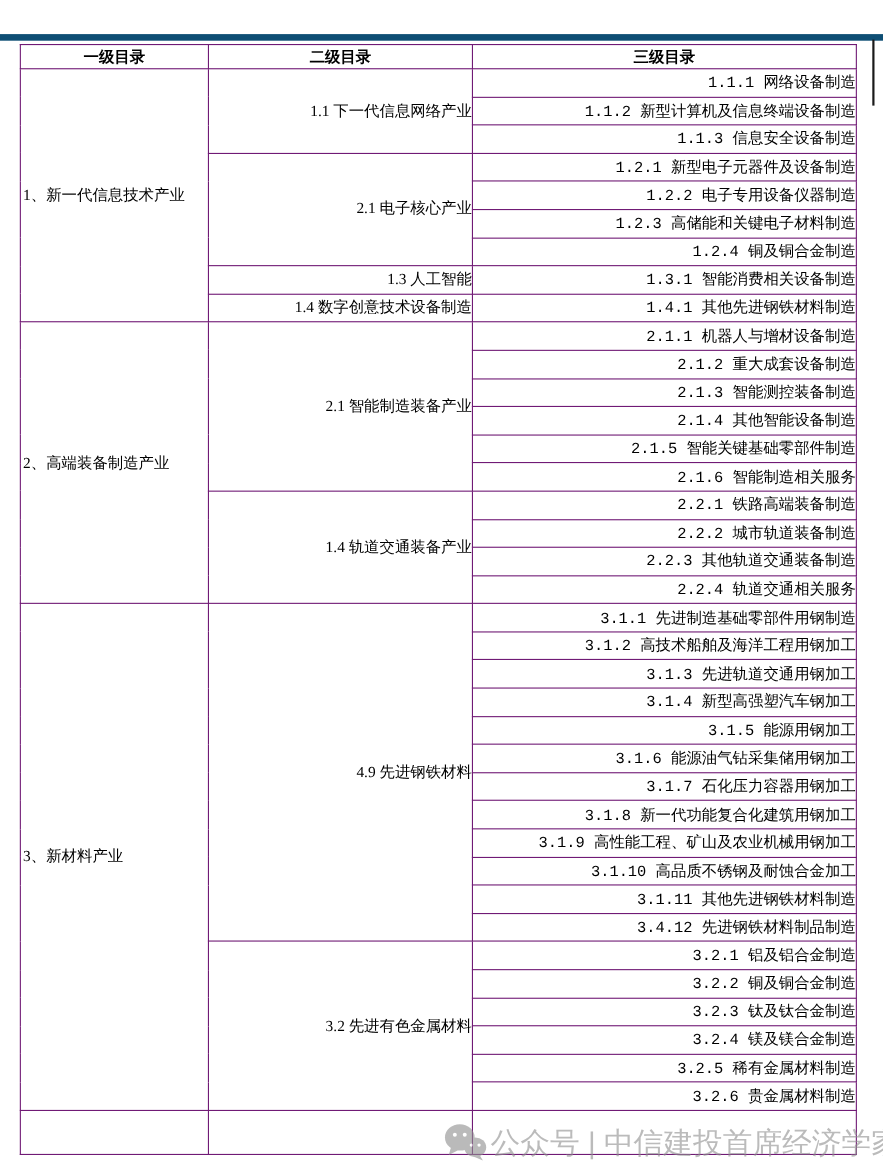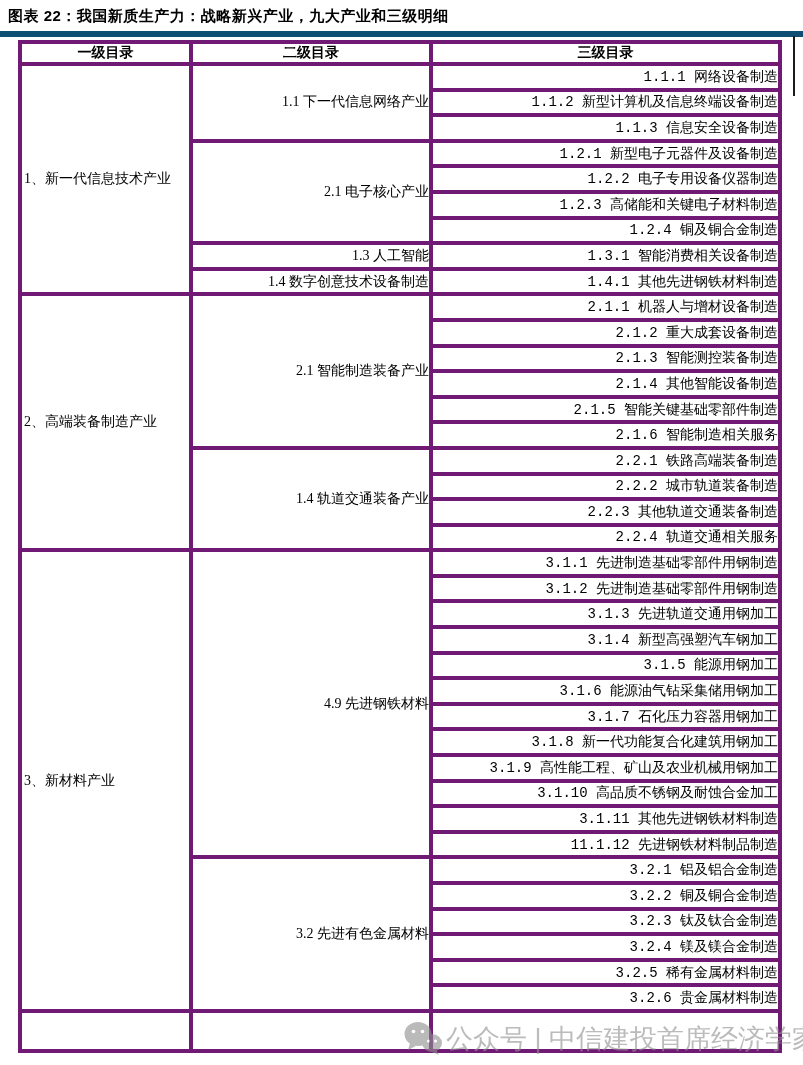--- a/index.html
+++ b/index.html
@@ -44,21 +44,21 @@
     top: 40px;
     width: 760px;
     border-collapse: collapse;
     table-layout: fixed;
     font-size: 14px;
   }
   table.catalog col.c1 { width: 171px; }
   table.catalog col.c2 { width: 240px; }
   table.catalog col.c3 { width: 349px; }
   table.catalog th, table.catalog td {
-    border: 4px solid #701a75;
+    border: 1px solid #701a75;
     vertical-align: middle;
     overflow: hidden;
     white-space: nowrap;
   }
   table.catalog th {
     height: 22px;
     font-weight: bold;
     text-align: center;
     font-size: 14px;
   }
@@ -91,21 +91,20 @@
     white-space: nowrap;
     pointer-events: none;
   }
   .watermark svg { flex: 0 0 auto; opacity: 0.62; }
 </style>
 </head>
 <body>
 
 <div class="page">
 
-  <div class="fig-title">图表 22：我国新质生产力：战略新兴产业，九大产业和三级明细</div>
 
   <div class="accent-bar" style="background: rgb(14, 78, 116);"></div>
 
   <div class="side-edge-line"></div>
 
   <table class="catalog">
     <colgroup>
         <col class="c1">
         <col class="c2">
         <col class="c3">
@@ -182,21 +181,21 @@
         </tr>
         <tr>
           <td class="lvl3">2.2.4 轨道交通相关服务</td>
         </tr>
         <tr>
           <td class="lvl1" rowspan="18">3、新材料产业</td>
           <td class="lvl2" rowspan="12">4.9 先进钢铁材料</td>
           <td class="lvl3">3.1.1 先进制造基础零部件用钢制造</td>
         </tr>
         <tr>
-          <td class="lvl3">3.1.2 先进制造基础零部件用钢制造</td>
+          <td class="lvl3">3.1.2 高技术船舶及海洋工程用钢加工</td>
         </tr>
         <tr>
           <td class="lvl3">3.1.3 先进轨道交通用钢加工</td>
         </tr>
         <tr>
           <td class="lvl3">3.1.4 新型高强塑汽车钢加工</td>
         </tr>
         <tr>
           <td class="lvl3">3.1.5 能源用钢加工</td>
         </tr>
@@ -212,21 +211,21 @@
         <tr>
           <td class="lvl3">3.1.9 高性能工程、矿山及农业机械用钢加工</td>
         </tr>
         <tr>
           <td class="lvl3">3.1.10 高品质不锈钢及耐蚀合金加工</td>
         </tr>
         <tr>
           <td class="lvl3">3.1.11 其他先进钢铁材料制造</td>
         </tr>
         <tr>
-          <td class="lvl3">11.1.12 先进钢铁材料制品制造</td>
+          <td class="lvl3">3.4.12 先进钢铁材料制品制造</td>
         </tr>
         <tr>
           <td class="lvl2" rowspan="6">3.2 先进有色金属材料</td>
           <td class="lvl3">3.2.1 铝及铝合金制造</td>
         </tr>
         <tr>
           <td class="lvl3">3.2.2 铜及铜合金制造</td>
         </tr>
         <tr>
           <td class="lvl3">3.2.3 钛及钛合金制造</td>

